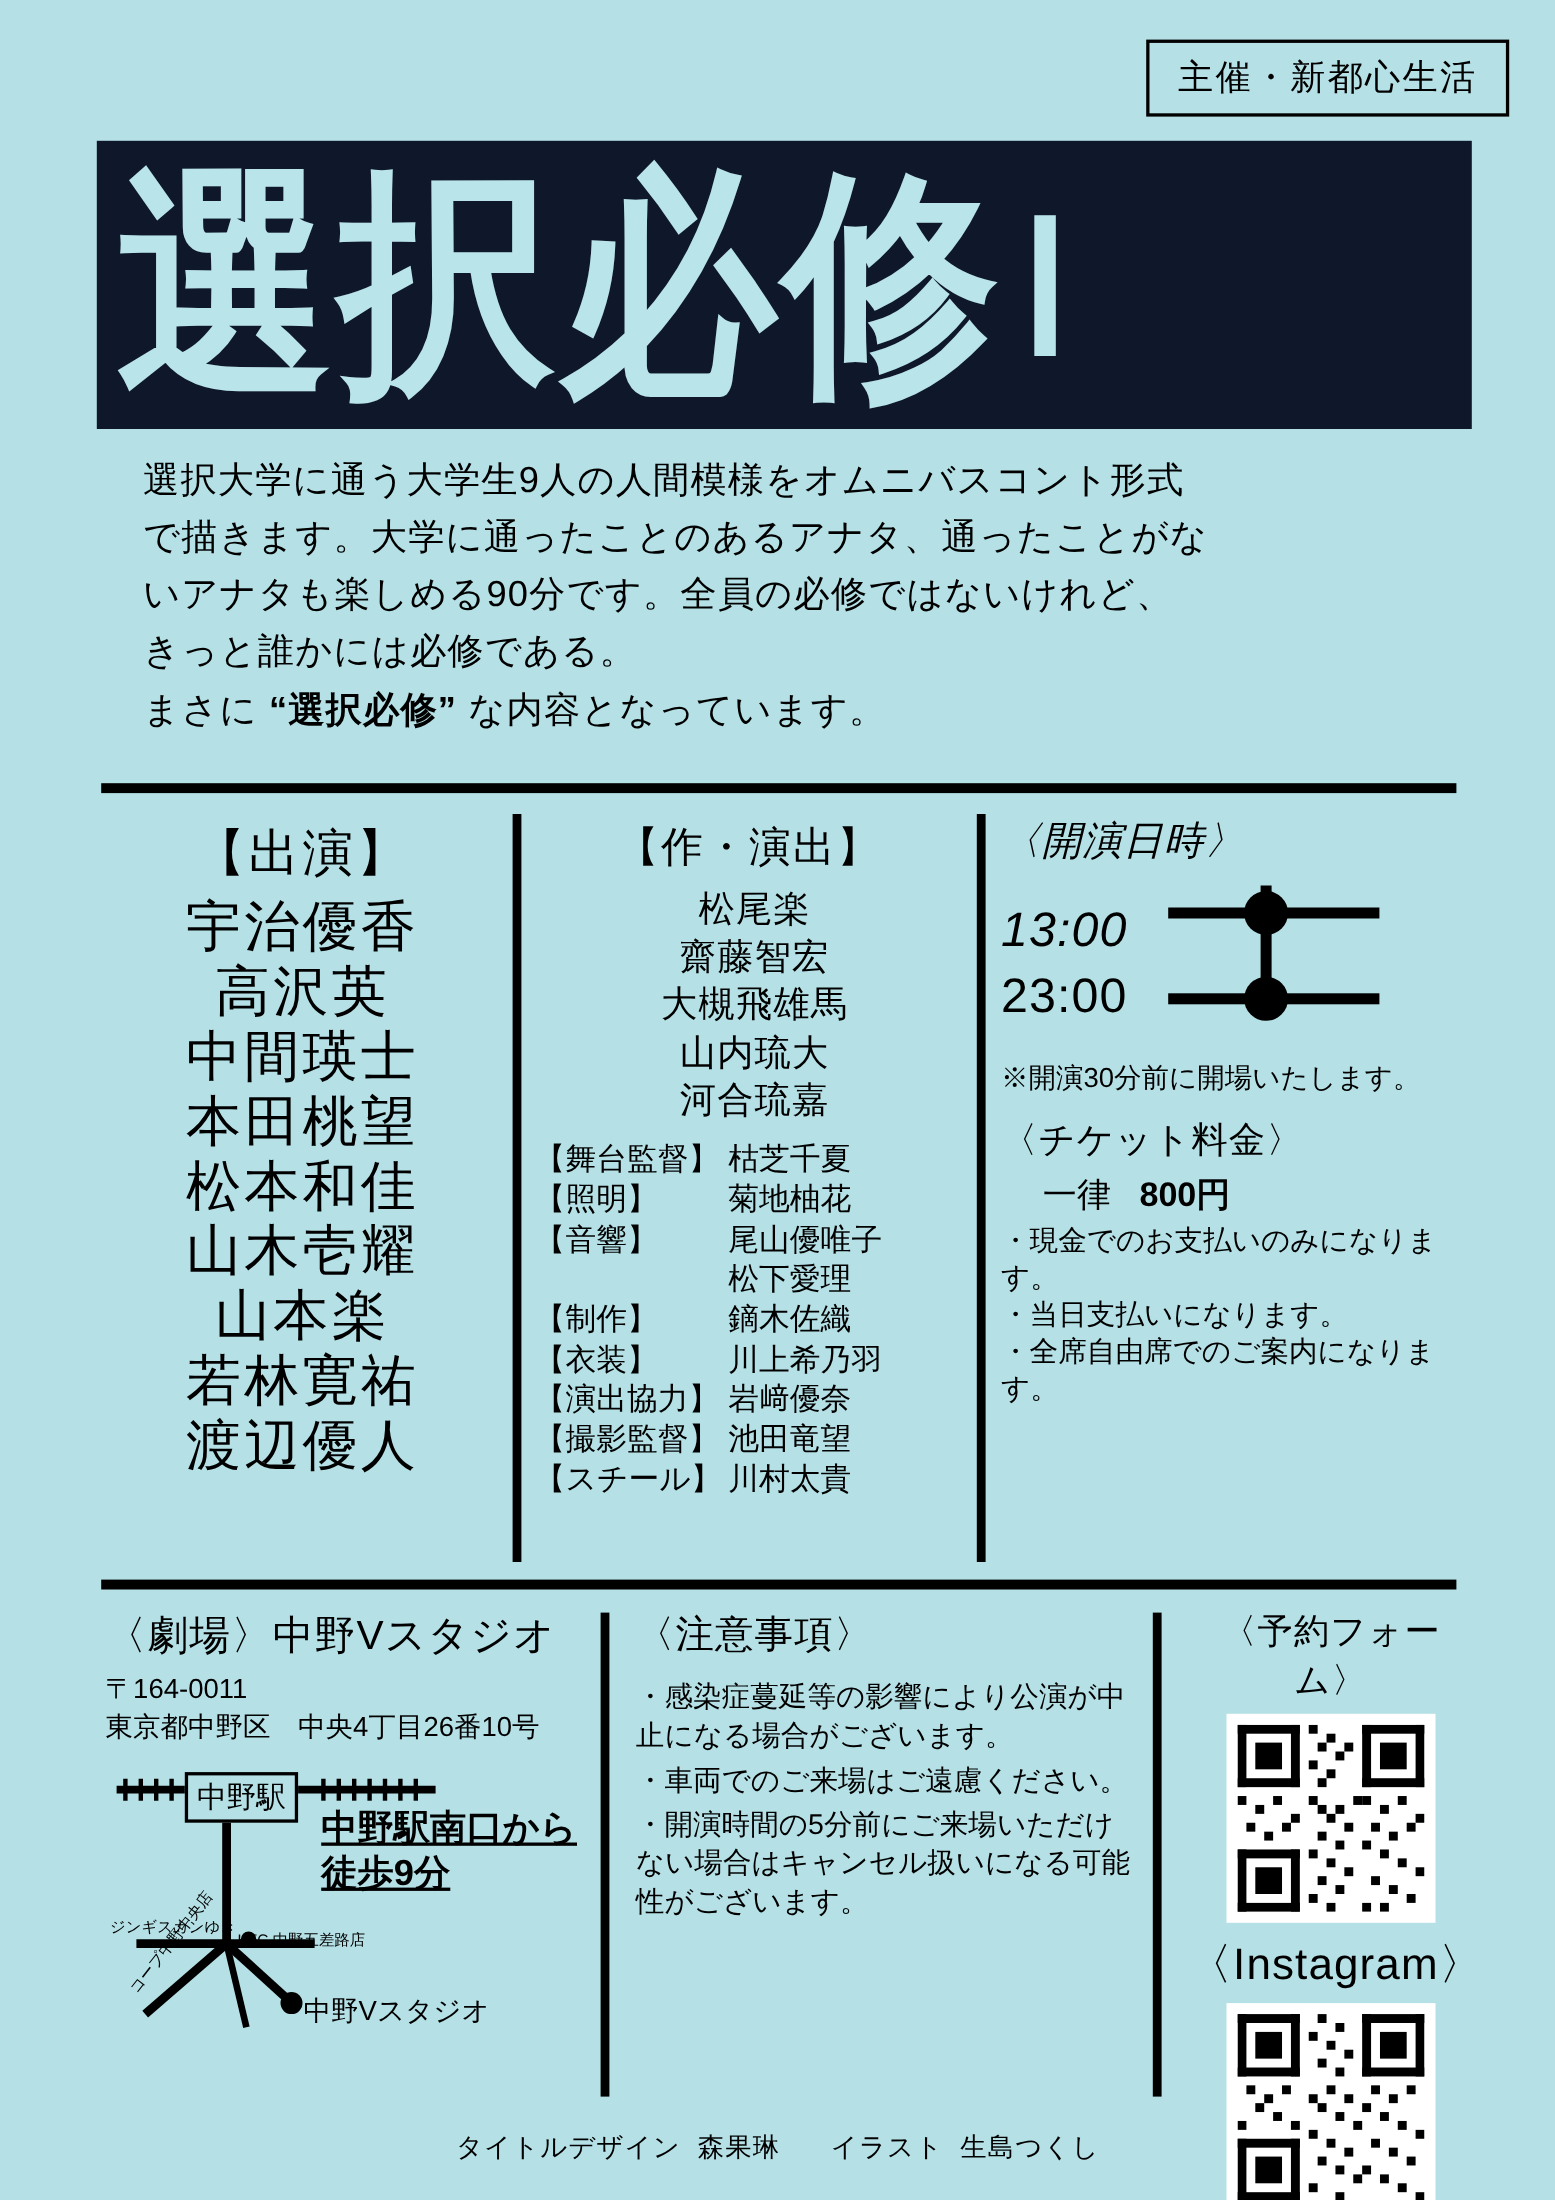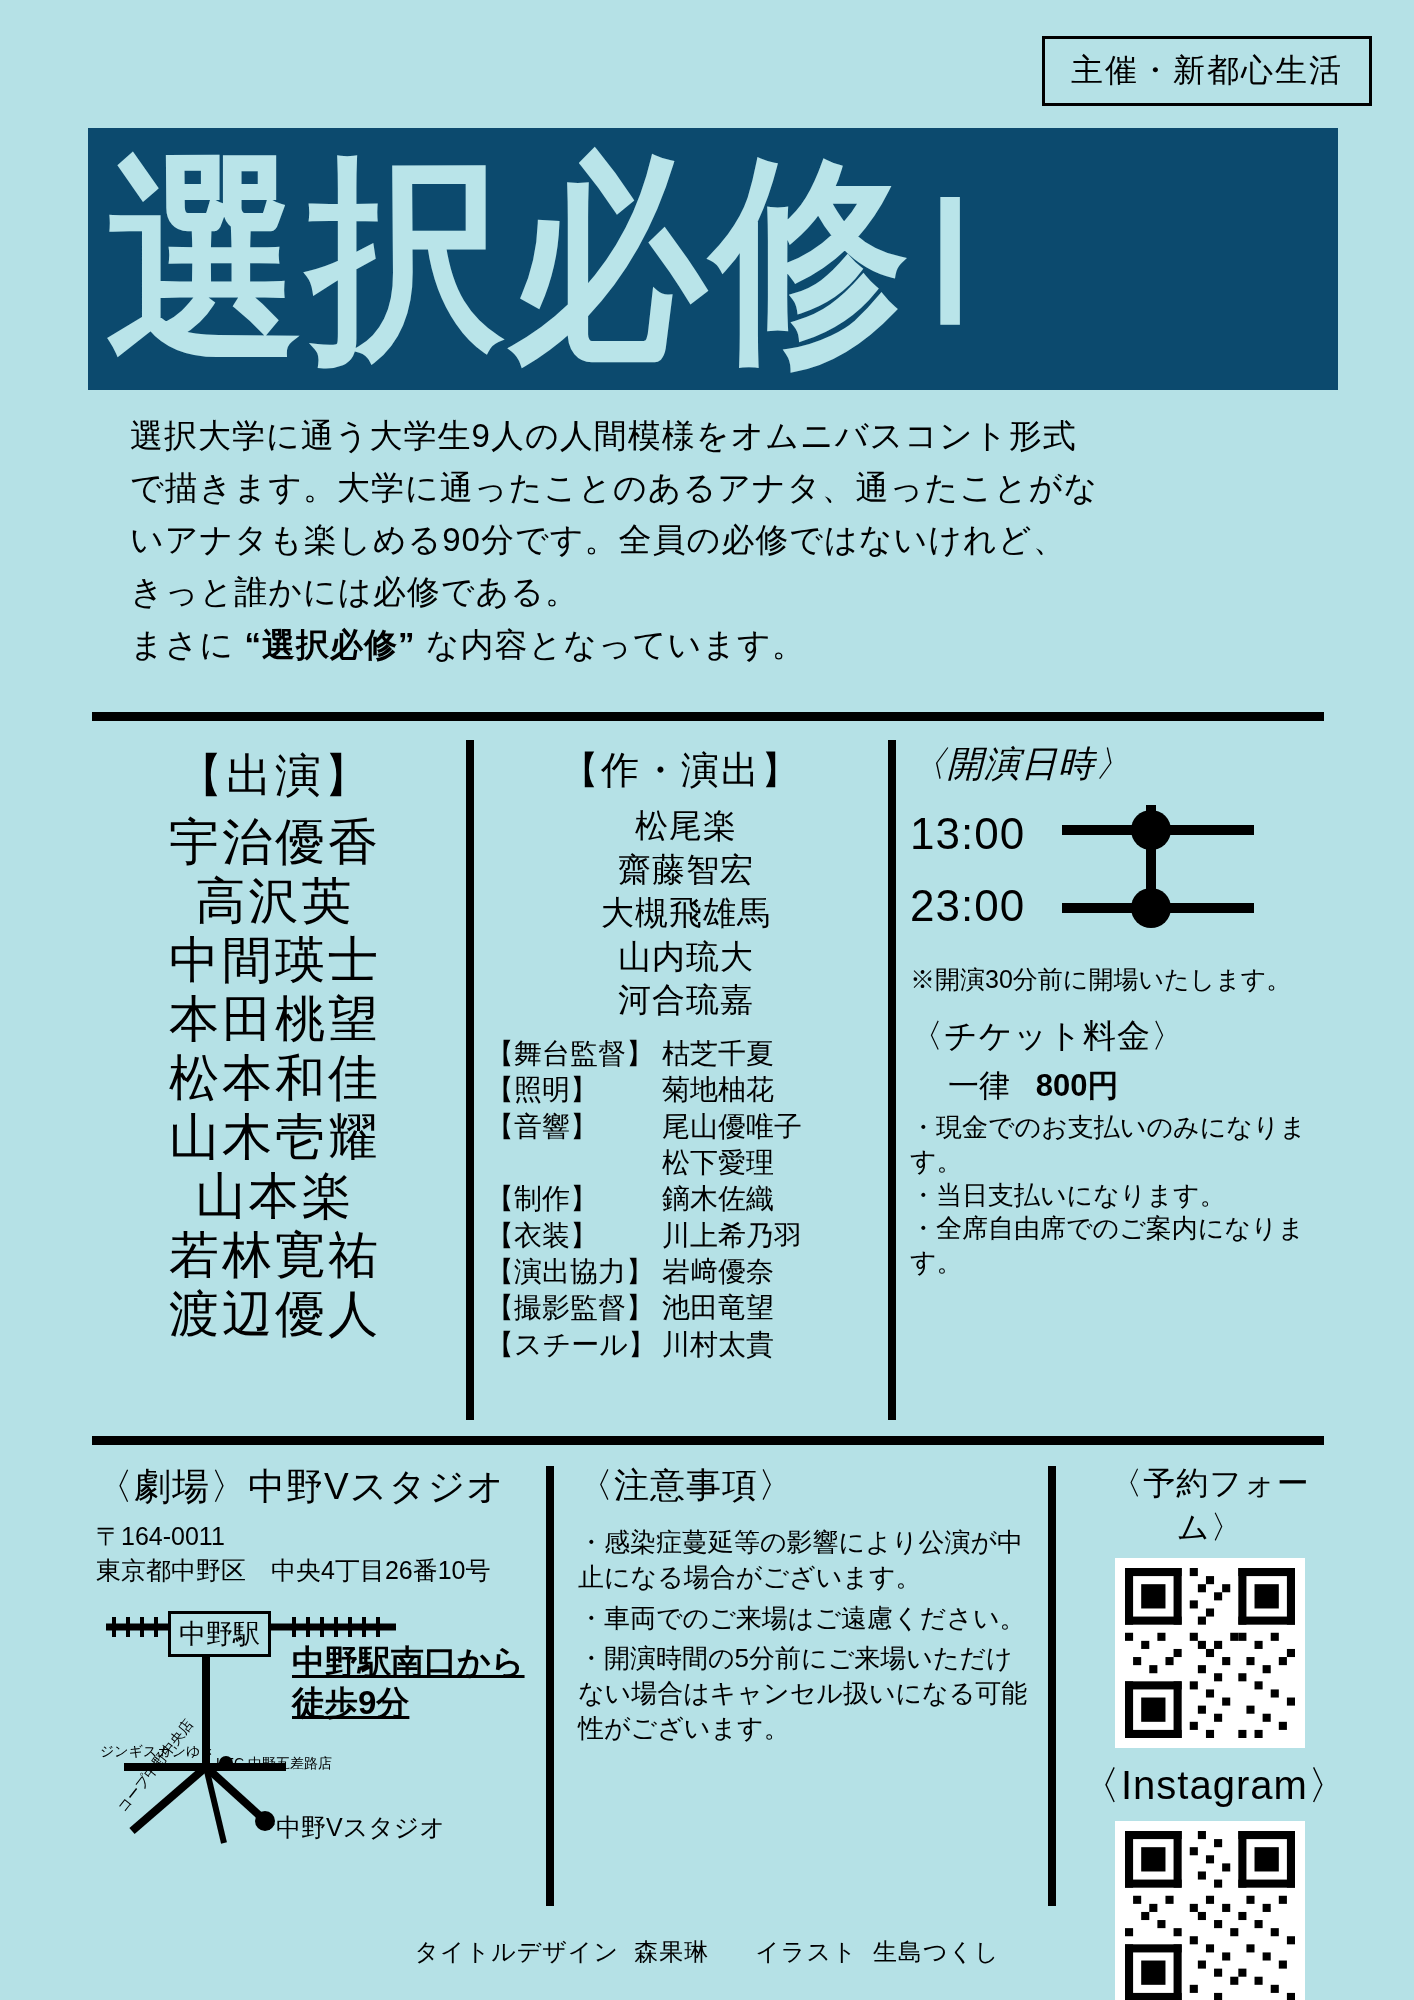--- a/index.html
+++ b/index.html
@@ -35,21 +35,21 @@
     background: #b5e1e6;
   }
 
   
   .title-block {
     position: absolute;
     top: 128px;
     left: 88px;
     width: 1250px;
     height: 262px;
-    background: #0c4a6e;
+    background: #0f172a;
     display: flex;
     align-items: center;
     justify-content: flex-start;
     overflow: hidden;
   }
   .title-text {
     color: #b9e4e9;
     font-family: "DejaVu Sans", sans-serif;
     font-weight: bold;
     font-size: 196px;
@@ -201,21 +201,21 @@
     position: relative;
     height: 160px;
     margin-top: 2px;
   }
   .timewrap .tm {
     position: absolute;
     left: 0;
     font-size: 44px;
     letter-spacing: 1px;
   }
-  .timewrap .tm.t1 { top: 12px; }
+  .timewrap .tm.t1 { top: 24px; font-style: italic; }
   .timewrap .tm.t2 { top: 84px; }
   .bar-h {
     position: absolute;
     background: #000;
     height: 10px;
     left: 152px;
     width: 192px;
   }
   .bar-h.b1 { top: 28px; }
   .bar-h.b2 { top: 106px; }

